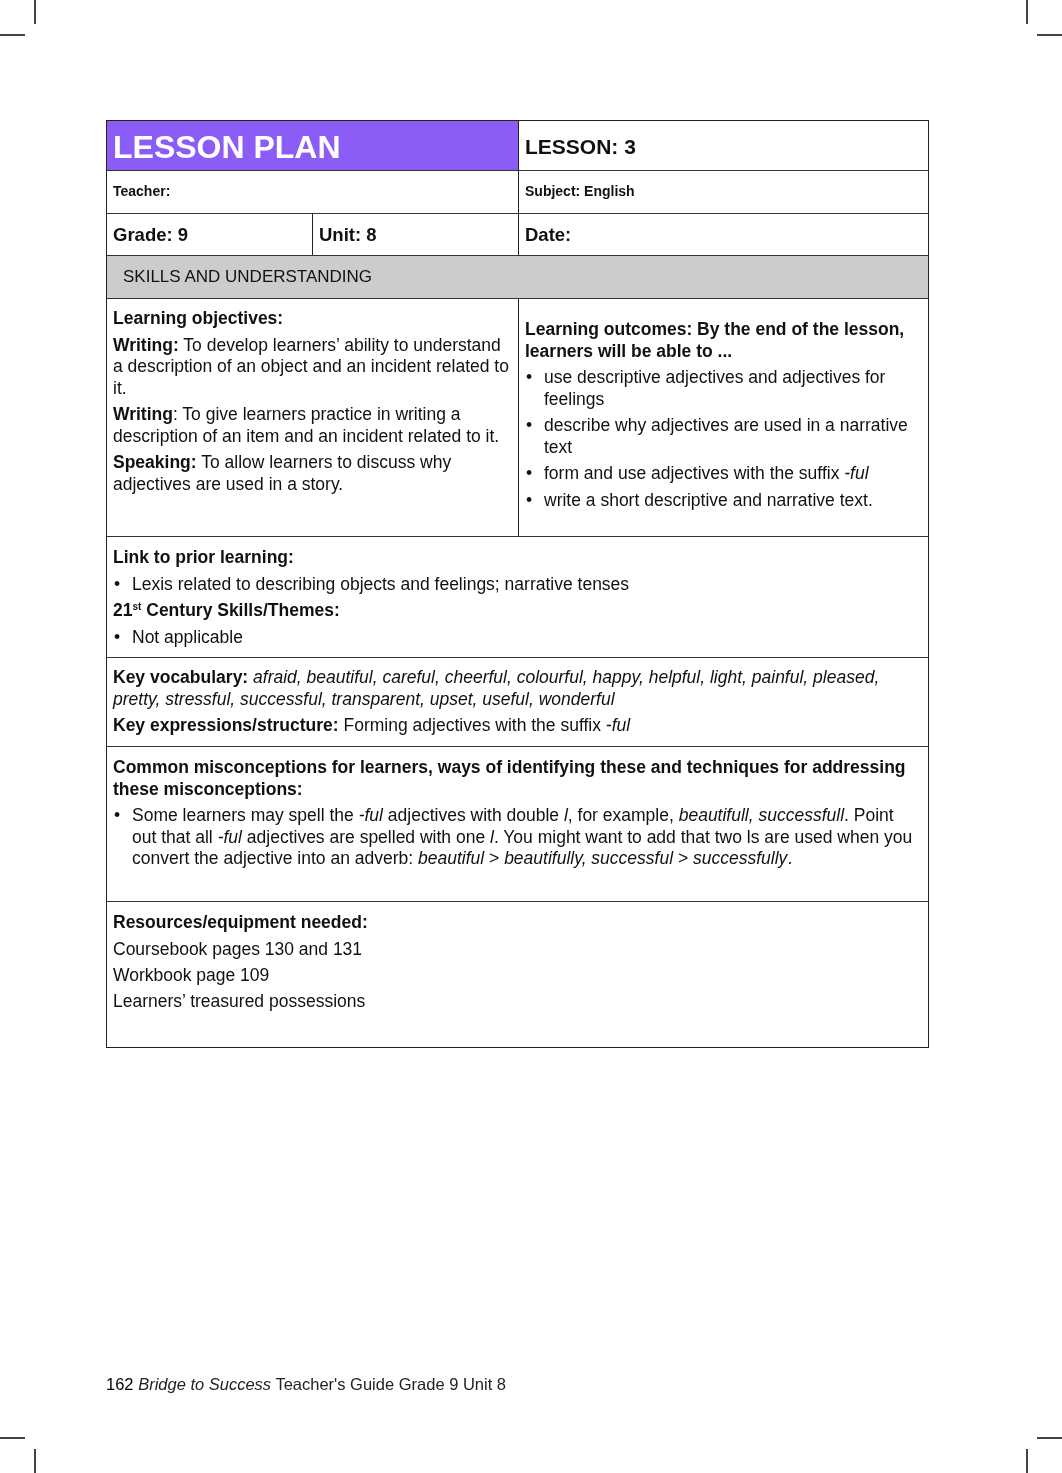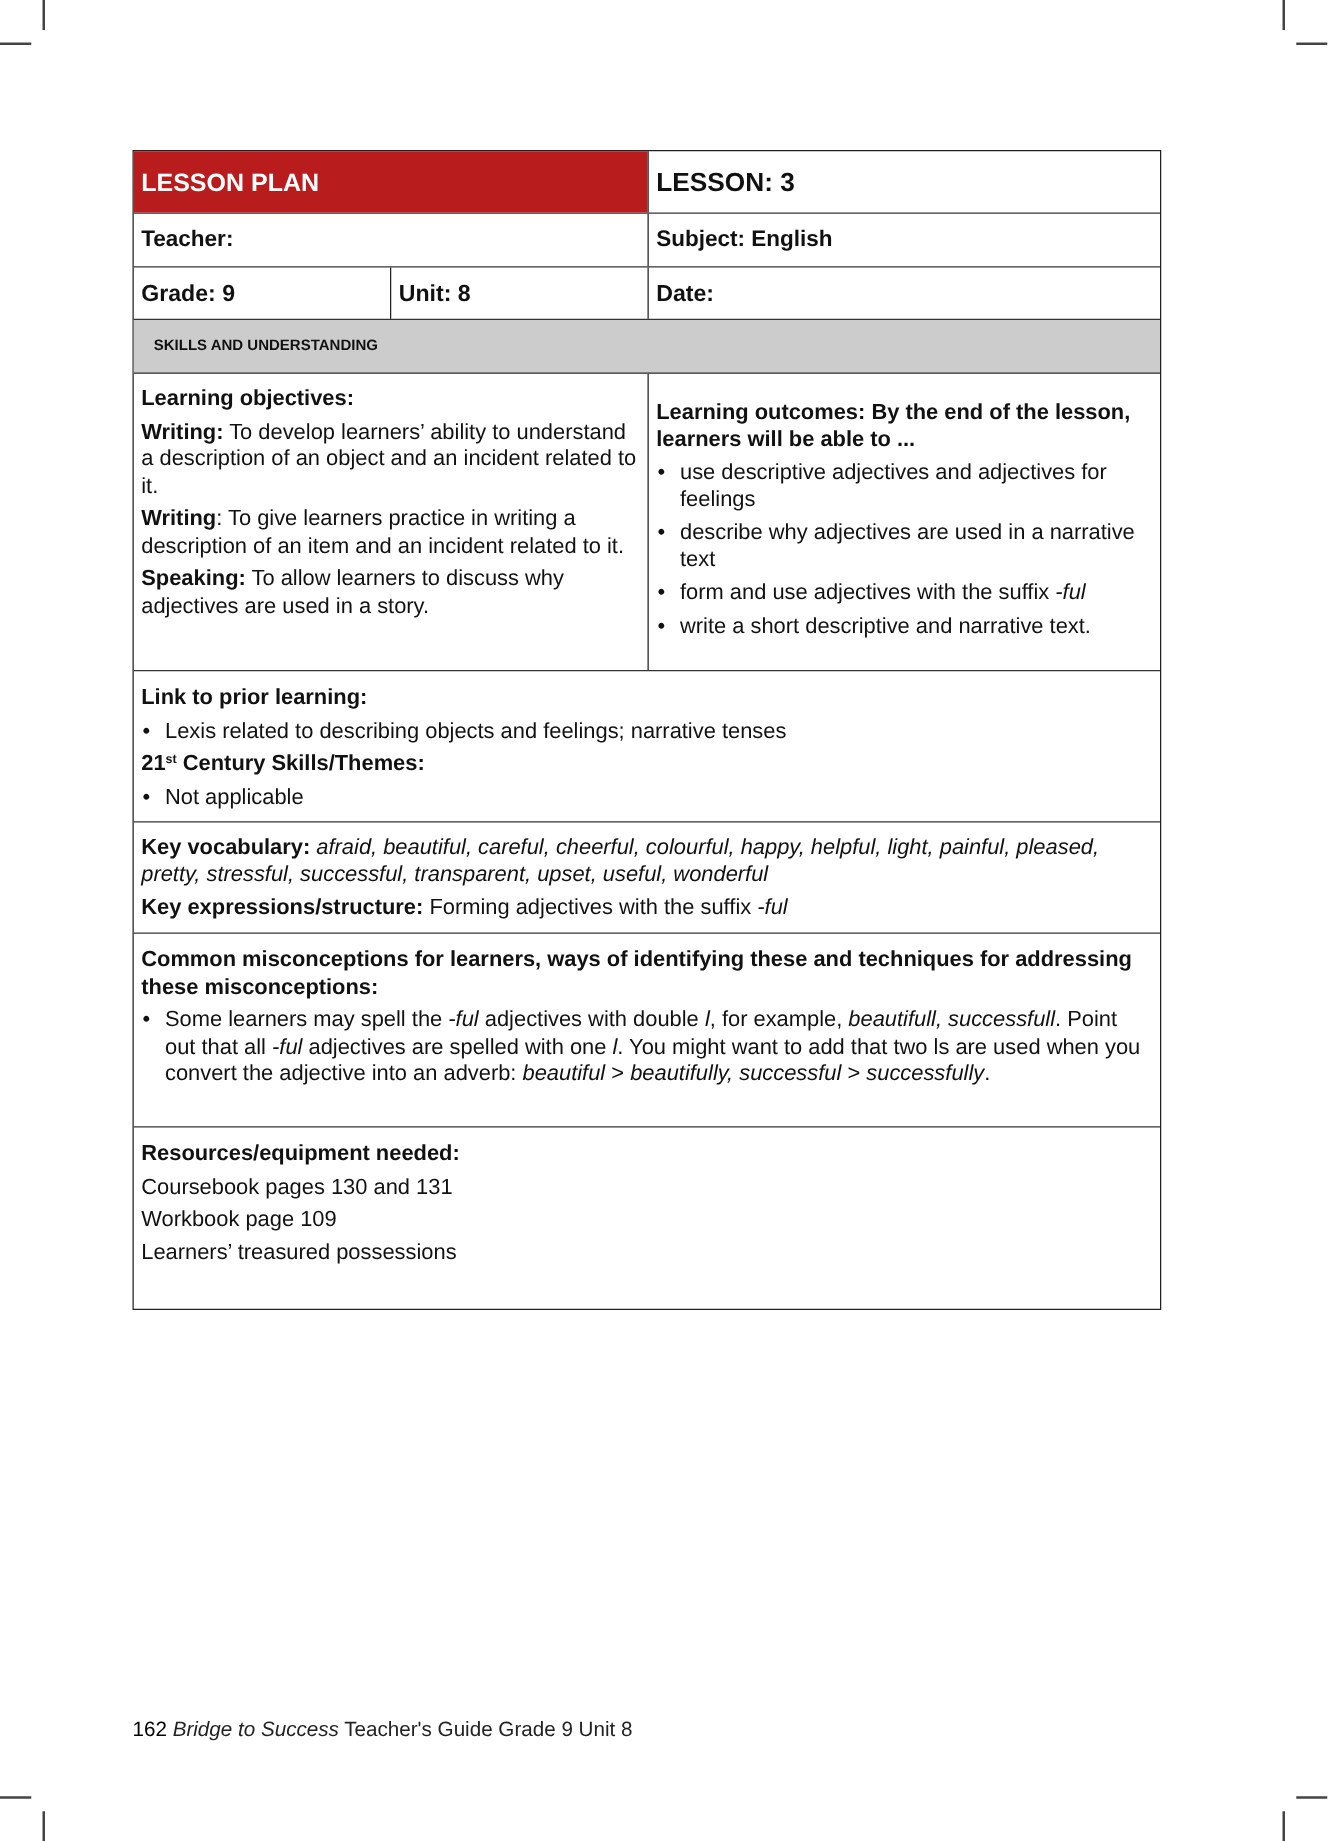--- a/index.html
+++ b/index.html
@@ -17,38 +17,38 @@
   }
   .row { display: flex; border-bottom: 1.6px solid #333; box-sizing: border-box; }
   .row:last-child { border-bottom: none; }
   .cell { box-sizing: border-box; padding: 0 6px; font-size: 17.5px; line-height: 21.5px; }
   .cell + .cell { border-left: 1.6px solid #222; }
   .bold { font-weight: bold; }
   .it { font-style: italic; }
 
   .r-title { height: 50px; }
   .r-title .c-left {
-    width: 411px; background: #b91c1c; color: #ffffff; font-weight: bold;
-    font-size: 20px; display: flex; align-items: center; padding-top: 4px;
+    width: 411px; background: #8b5cf6; color: #ffffff; font-weight: bold;
+    font-size: 32px; display: flex; align-items: center; padding-top: 4px;
   }
   .r-title .c-right { flex: 1; display: flex; align-items: center; font-weight: bold; font-size: 21px; padding-top: 2px; }
 
   .r-teacher { height: 43px; }
-  .r-teacher .cell { display: flex; align-items: center; font-weight: bold; font-size: 18px; }
+  .r-teacher .cell { display: flex; align-items: center; font-weight: bold; font-size: 14px; }
   .r-teacher .c-left { width: 411px; }
   .r-teacher .c-right { flex: 1; }
 
   .r-grade { height: 42px; }
   .r-grade .cell { display: flex; align-items: center; font-weight: bold; font-size: 18.5px; }
   .r-grade .c1 { width: 205px; }
   .r-grade .c2 { width: 206px; }
   .r-grade .c3 { flex: 1; }
 
   .r-skills { height: 43px; background: #cccccc; }
-  .r-skills .cell { display: flex; align-items: center; font-weight: bold; font-size: 12px; padding-left: 16px; }
+  .r-skills .cell { display: flex; align-items: center; font-weight: normal; font-size: 17px; padding-left: 16px; }
 
   .r-obj { min-height: 238px; }
   .r-obj .c-left { width: 411px; padding-top: 9px; padding-bottom: 10px; }
   .r-obj .c-right { flex: 1; padding-top: 20px; padding-bottom: 10px; }
   .para { margin: 0 0 5px 0; }
 
   ul.bl { list-style: none; margin: 0; padding: 0; }
   ul.bl li { position: relative; padding-left: 19px; margin-bottom: 5px; }
   ul.bl li::before { content: "\2022"; position: absolute; left: 1px; top: 0; }
 

